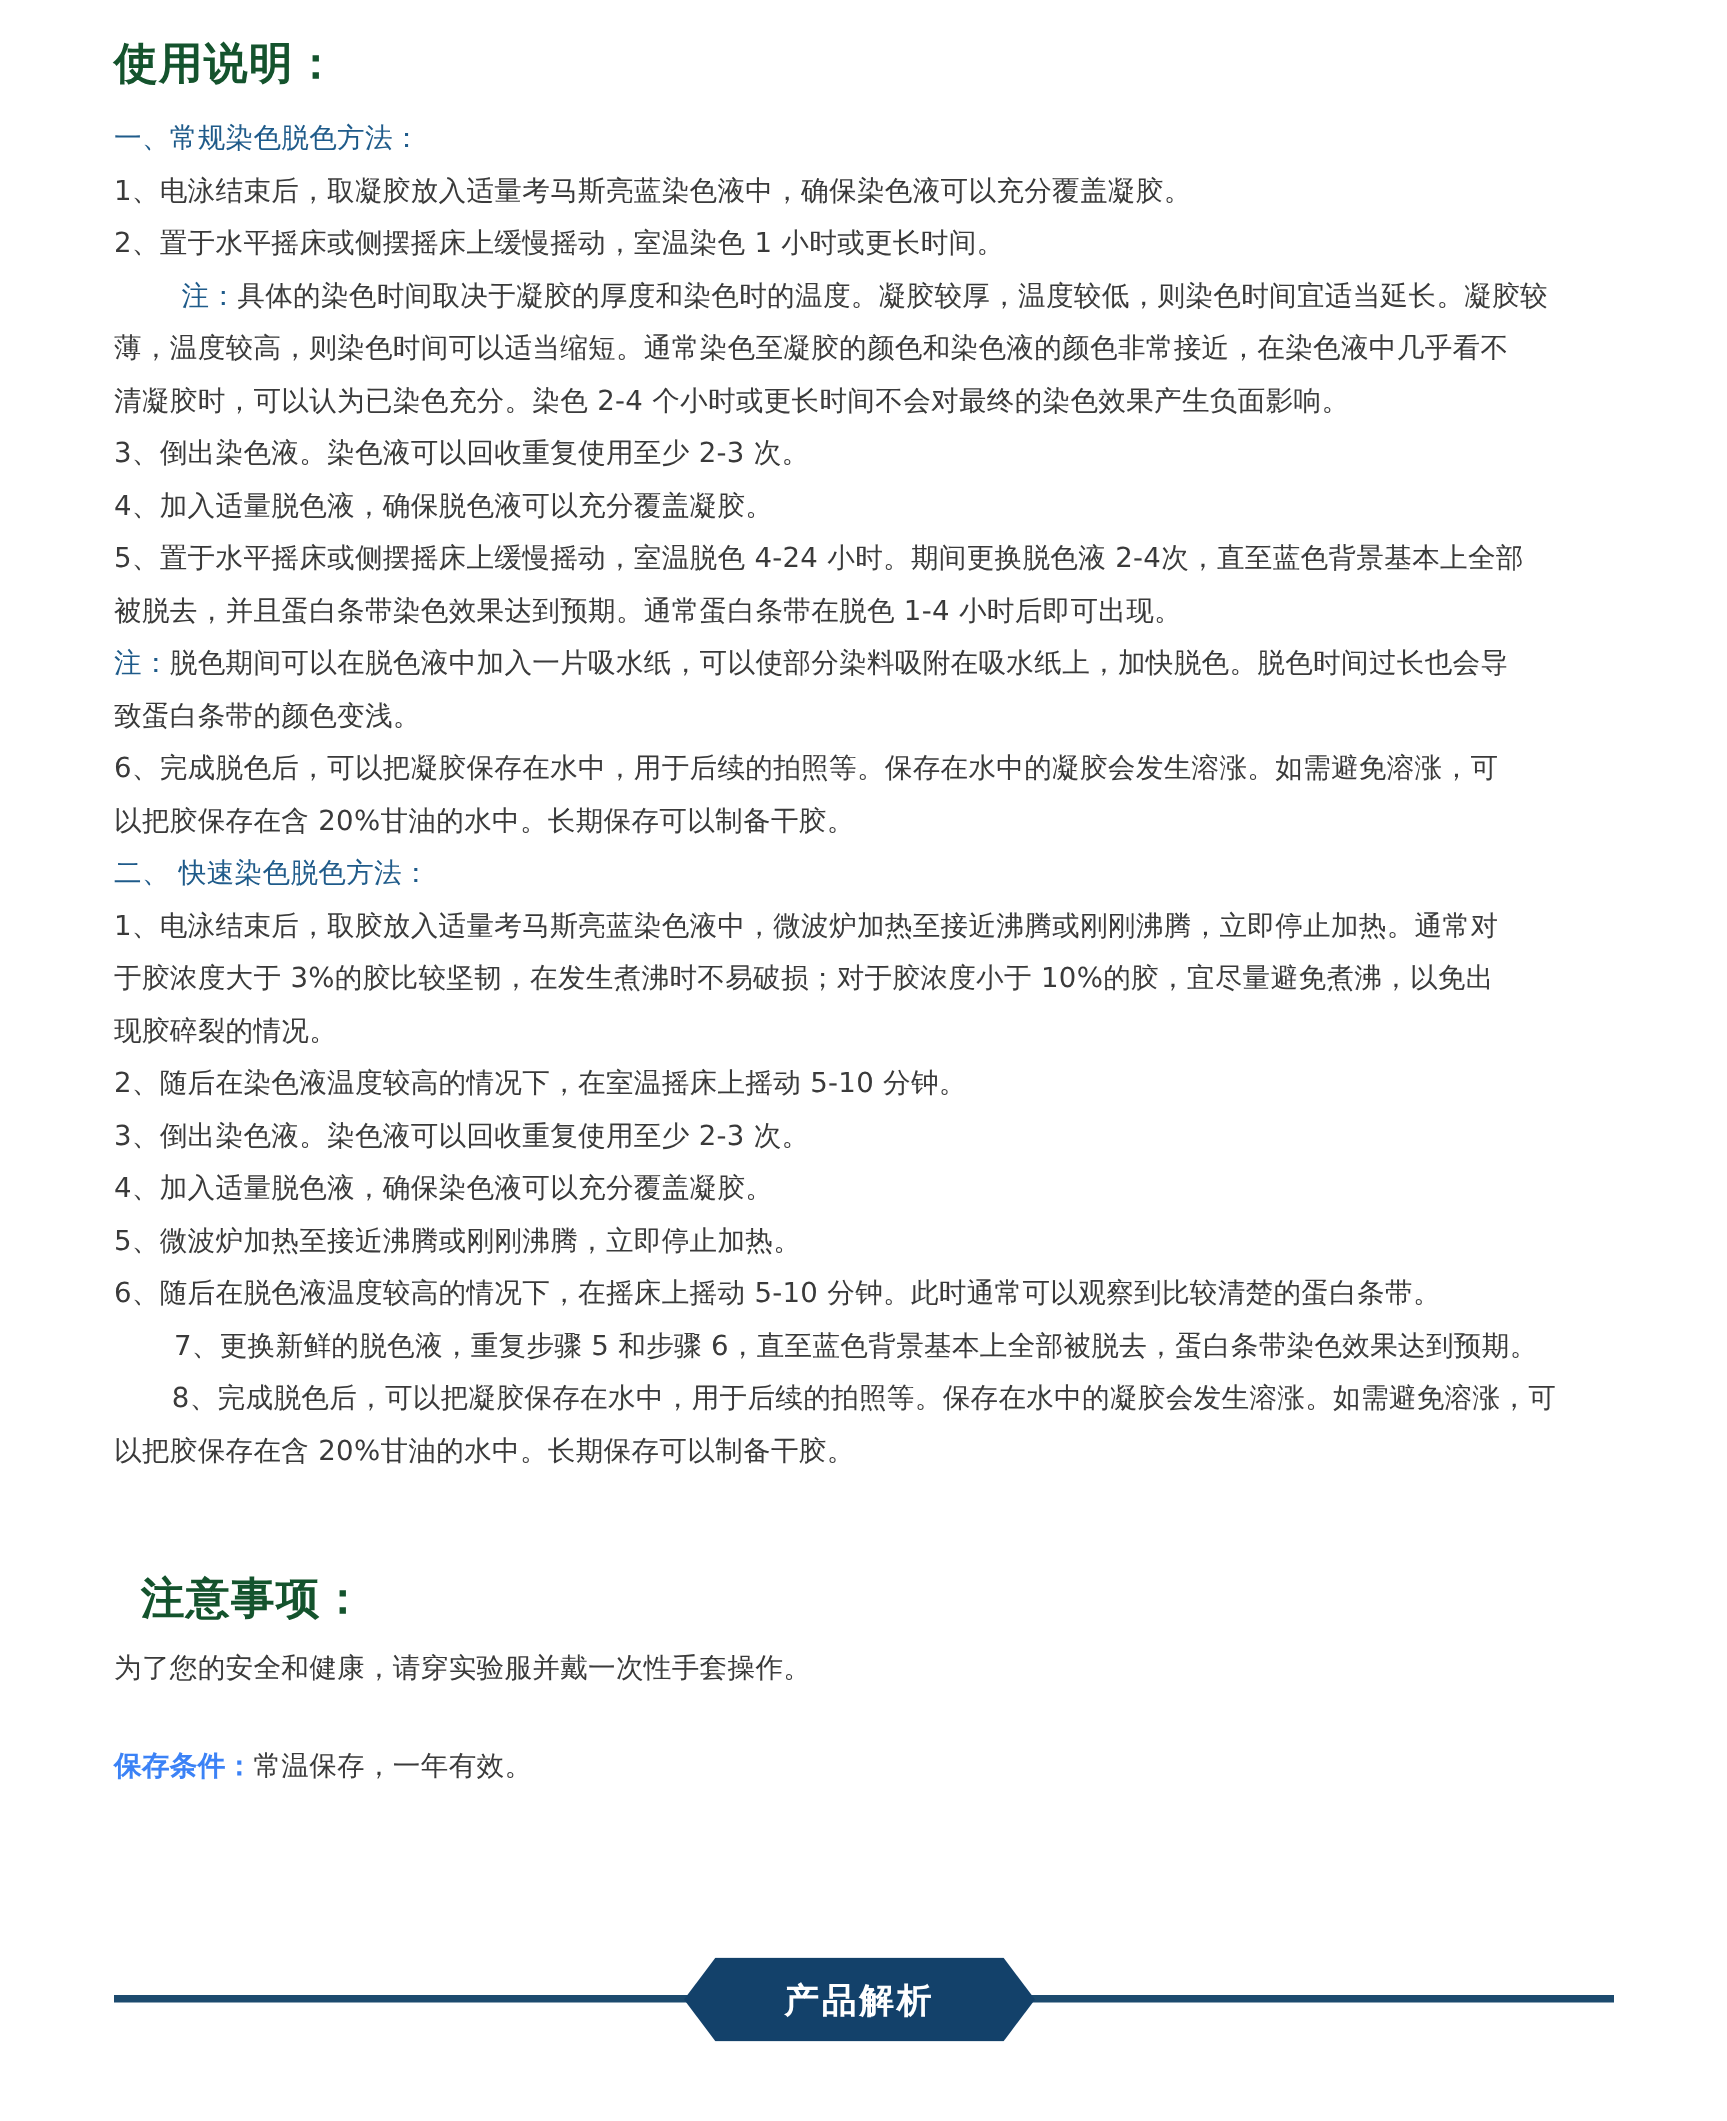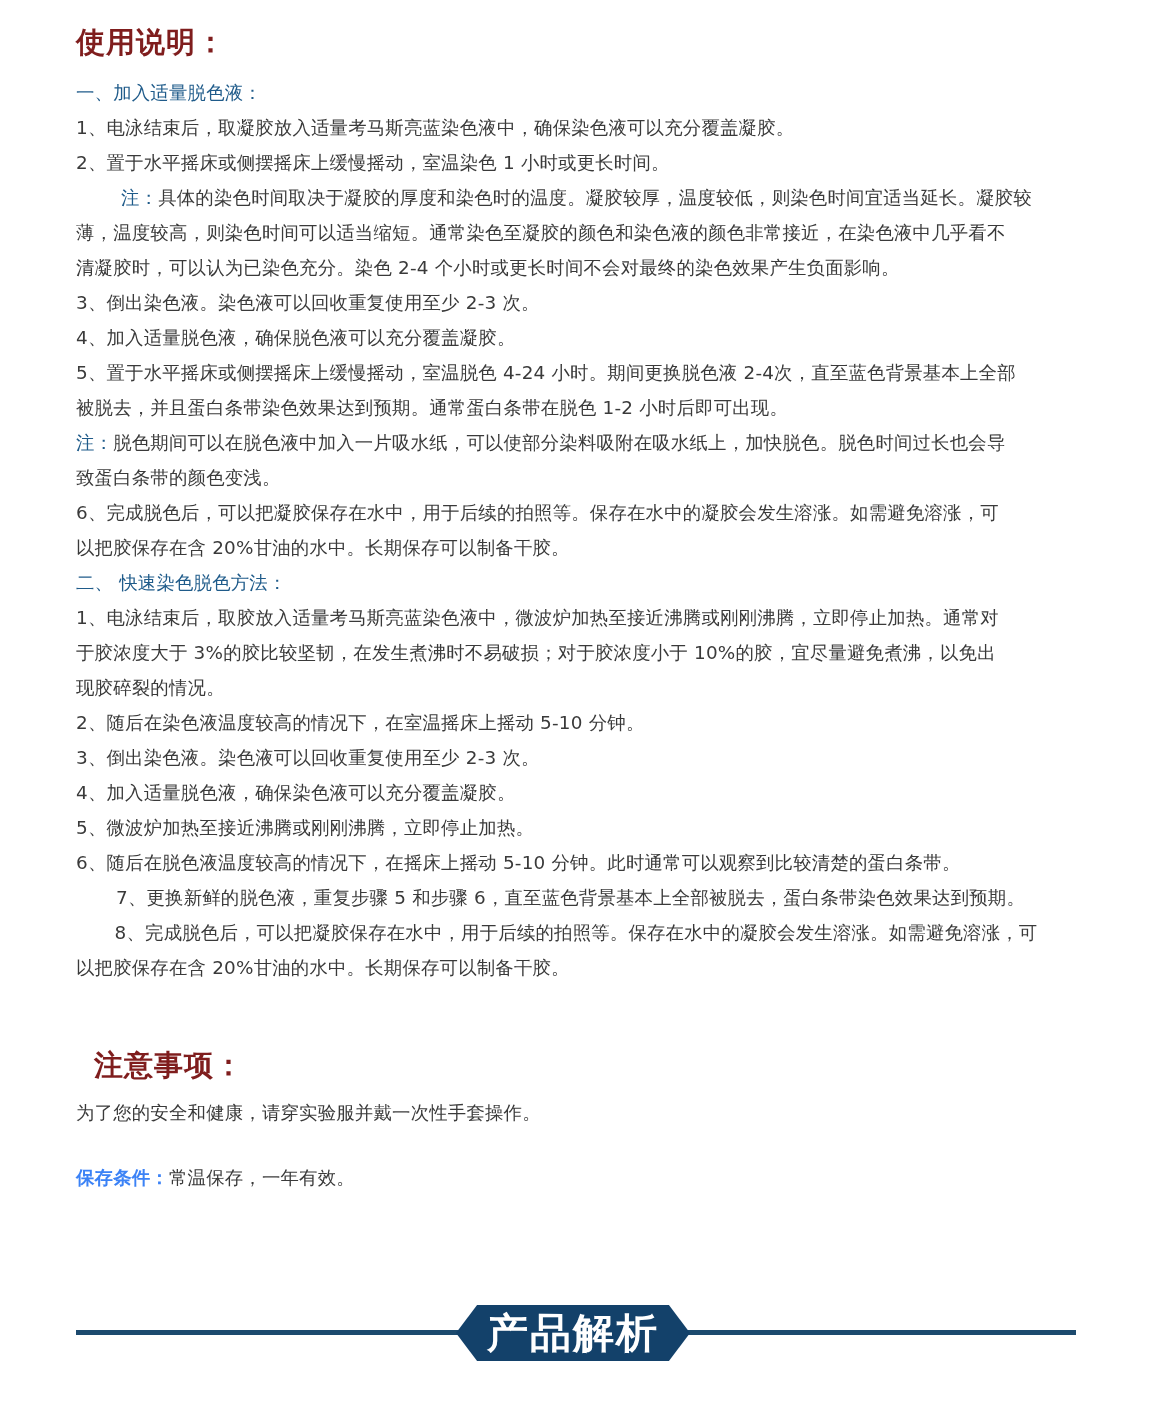--- a/index.html
+++ b/index.html
@@ -19,21 +19,21 @@
       position: absolute;
       left: 76px;
       top: 0;
       width: 1000px;
     }
     .h-title {
       position: absolute;
       left: 0;
       font-size: 29px;
       font-weight: bold;
-      color: #7f1d1d;
+      color: #14532d;
       letter-spacing: 1px;
       line-height: 40px;
       white-space: nowrap;
     }
     .line {
       position: absolute;
       left: 0;
       width: 1000px;
       font-size: 18.4px;
       line-height: 35px;
@@ -66,47 +66,47 @@
       width: 234px;
       height: 56px;
       background: #13416a;
       clip-path: polygon(9% 0, 91% 0, 100% 50%, 91% 100%, 9% 100%, 0 50%);
       display: flex;
       align-items: center;
       justify-content: center;
     }
     .banner-text {
       color: #ffffff;
-      font-size: 41px;
+      font-size: 23px;
       font-weight: bold;
       letter-spacing: 2px;
     }
   </style>
 </head>
 <body>
 
 <div class="page">
 
   <div class="h-title" style="top:22px;">使用说明：</div>
 
-  <div class="line subhead" style="top:75px;">一、加入适量脱色液：</div>
+  <div class="line subhead" style="top:75px;">一、常规染色脱色方法：</div>
 
   <div class="line" style="top:110px;">1、电泳结束后，取凝胶放入适量考马斯亮蓝染色液中，确保染色液可以充分覆盖凝胶。</div>
   <div class="line" style="top:145px;">2、置于水平摇床或侧摆摇床上缓慢摇动，室温染色 1 小时或更长时间。</div>
 
   <div class="line" style="top:180px;margin-left:45px;">
     <span class="note-label">注：</span><span>具体的染色时间取决于凝胶的厚度和染色时的温度。凝胶较厚，温度较低，则染色时间宜适当延长。凝胶较</span>
   </div>
   <div class="line" style="top:215px;">薄，温度较高，则染色时间可以适当缩短。通常染色至凝胶的颜色和染色液的颜色非常接近，在染色液中几乎看不</div>
   <div class="line" style="top:250px;">清凝胶时，可以认为已染色充分。染色 2-4 个小时或更长时间不会对最终的染色效果产生负面影响。</div>
 
   <div class="line" style="top:285px;">3、倒出染色液。染色液可以回收重复使用至少 2-3 次。</div>
   <div class="line" style="top:320px;">4、加入适量脱色液，确保脱色液可以充分覆盖凝胶。</div>
   <div class="line" style="top:355px;">5、置于水平摇床或侧摆摇床上缓慢摇动，室温脱色  4-24  小时。期间更换脱色液  2-4次，直至蓝色背景基本上全部</div>
-  <div class="line" style="top:390px;">被脱去，并且蛋白条带染色效果达到预期。通常蛋白条带在脱色 1-2 小时后即可出现。</div>
+  <div class="line" style="top:390px;">被脱去，并且蛋白条带染色效果达到预期。通常蛋白条带在脱色 1-4 小时后即可出现。</div>
 
   <div class="line" style="top:425px;">
     <span class="note-label">注：</span><span>脱色期间可以在脱色液中加入一片吸水纸，可以使部分染料吸附在吸水纸上，加快脱色。脱色时间过长也会导</span>
   </div>
   <div class="line" style="top:460px;">致蛋白条带的颜色变浅。</div>
 
   <div class="line" style="top:495px;">6、完成脱色后，可以把凝胶保存在水中，用于后续的拍照等。保存在水中的凝胶会发生溶涨。如需避免溶涨，可</div>
   <div class="line" style="top:530px;">以把胶保存在含 20%甘油的水中。长期保存可以制备干胶。</div>
 
   <div class="line subhead" style="top:565px;">二、 快速染色脱色方法：</div>

